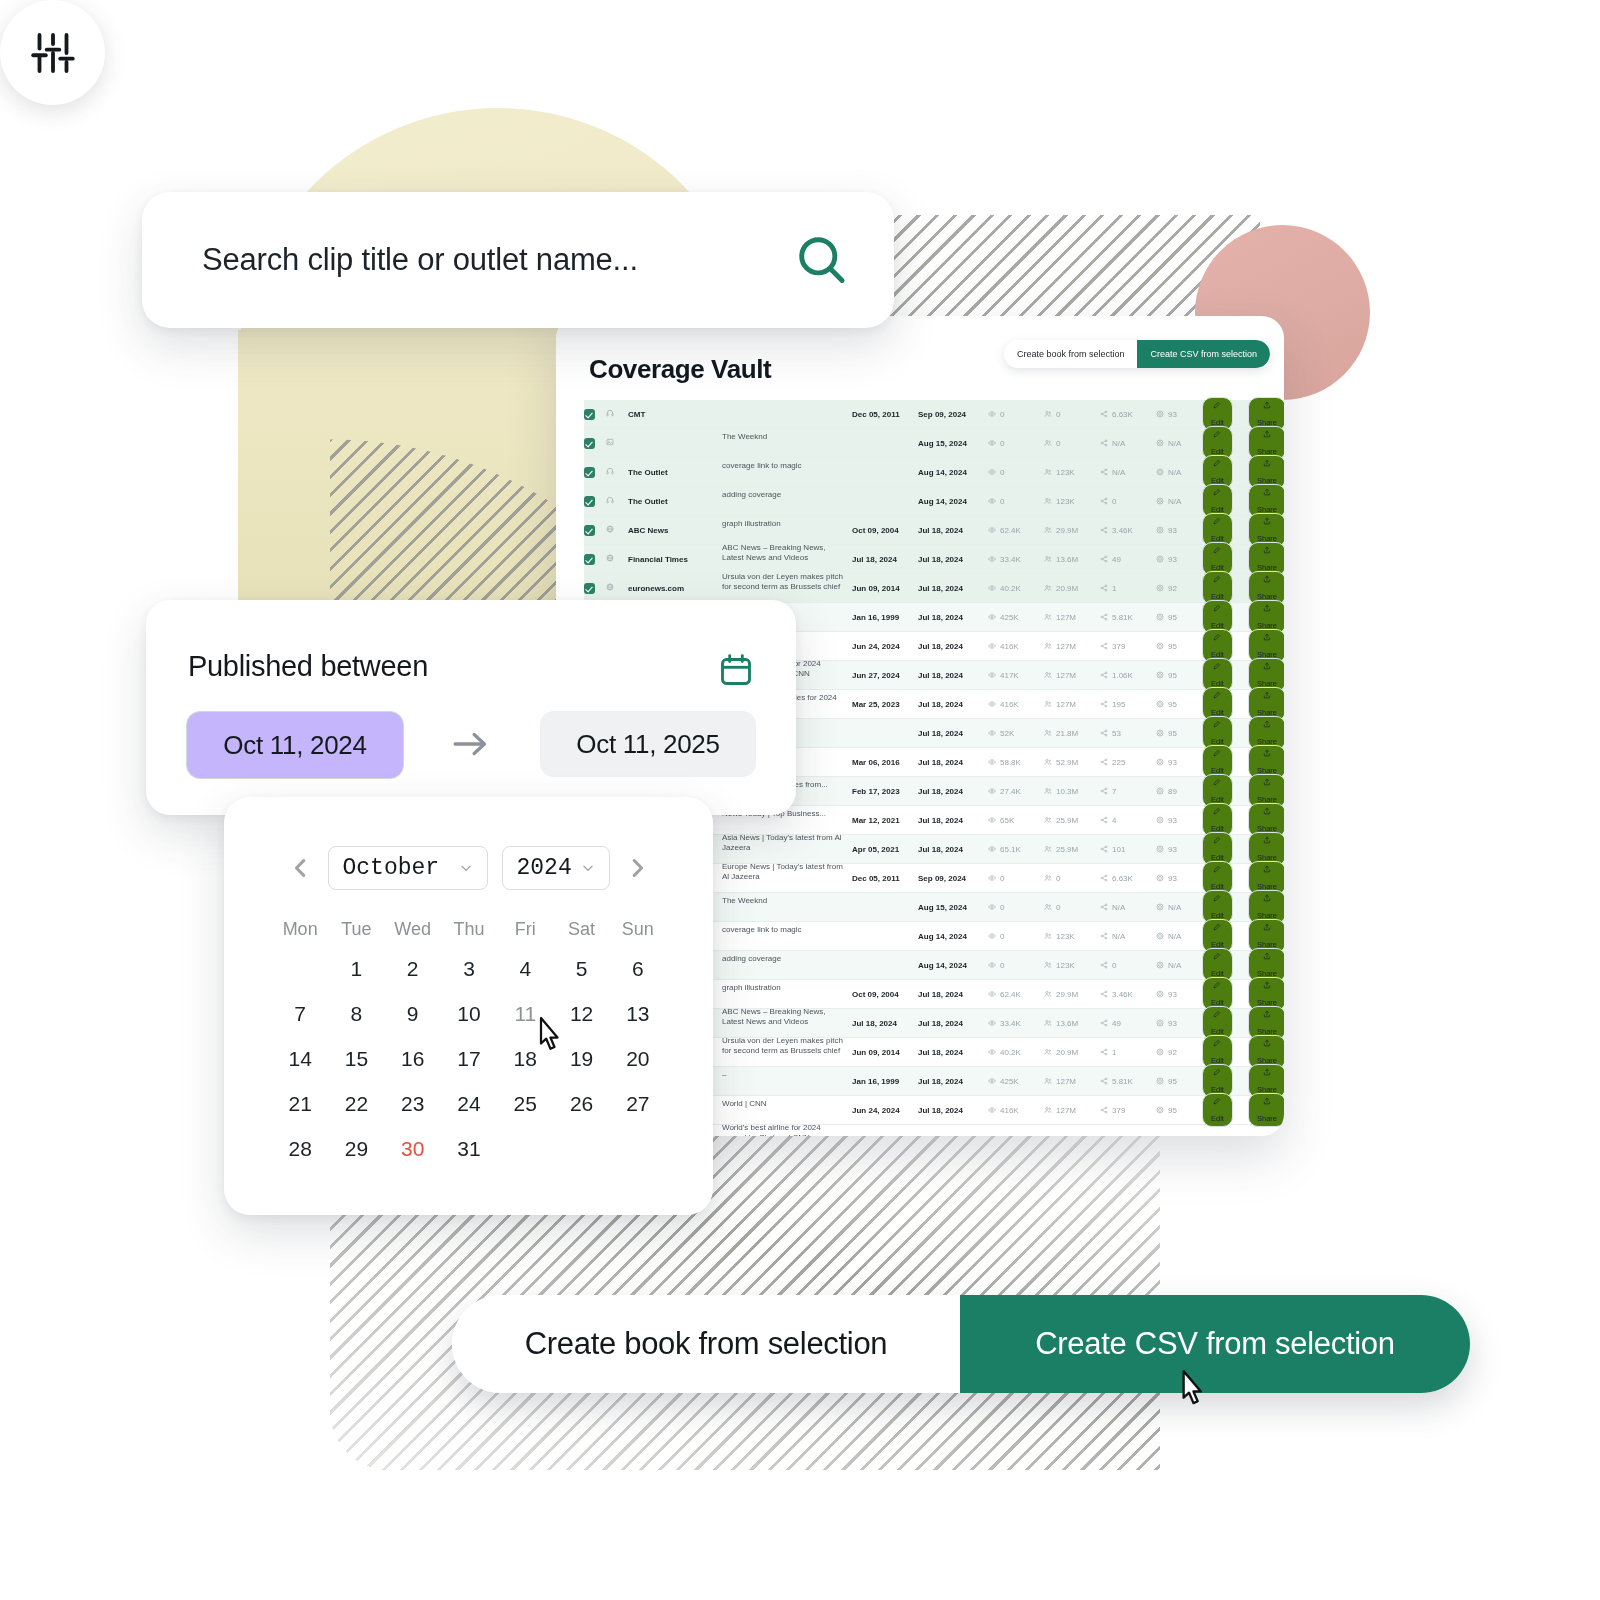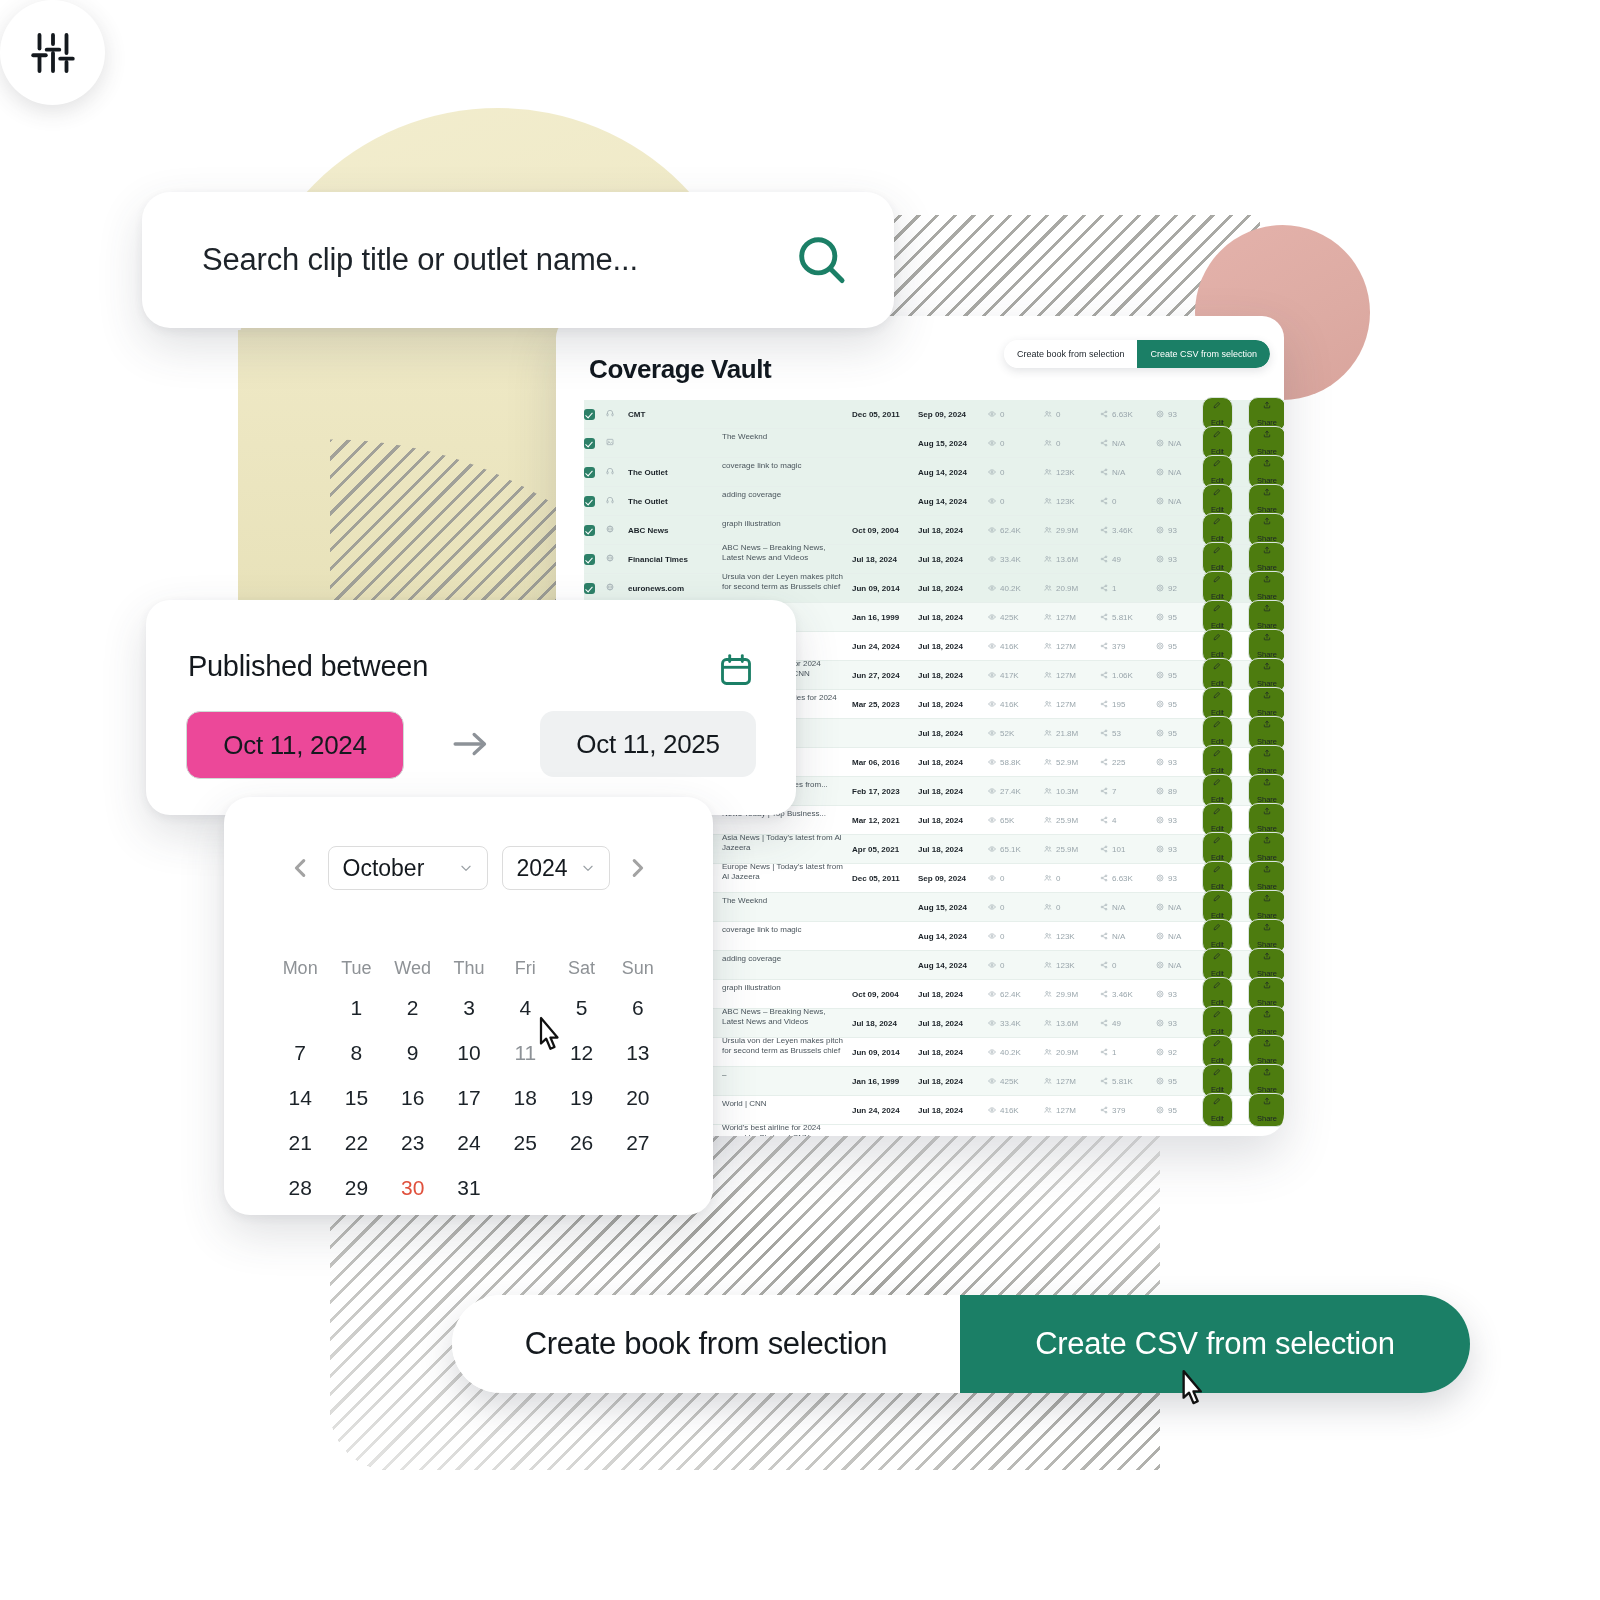--- a/index.html
+++ b/index.html
@@ -96,38 +96,38 @@
     border:solid #fff;border-width:0 1.6px 1.6px 0;transform:rotate(42deg);}
   .pill{display:inline-flex;align-items:center;gap:9px;border:1px solid #d9e4df;
     border-radius:10px;padding:3px 8px;background:#4d7c0f;font-size:7.5px;color:#1b2228;flex-direction:column;}
   .mini-ico{width:8px;height:8px;flex:0 0 8px;}
 
   
   #pub-card{left:146px;top:600px;width:650px;height:215px;border-radius:24px;}
   #pub-title{position:absolute;left:42px;top:50px;font-size:29px;font-weight:normal;color:#14191e;letter-spacing:-.3px;}
   #pub-cal-icon{position:absolute;right:42px;top:52px;width:36px;height:36px;}
   #date-from{position:absolute;left:186px;top:711px;width:216px;height:66px;border-radius:14px;
-    background:#ec4899;border:1.5px solid #cfdcd6;display:flex;align-items:center;justify-content:center;
+    background:#c4b5fd;border:1.5px solid #cfdcd6;display:flex;align-items:center;justify-content:center;
     font-size:26px;color:#14191e;letter-spacing:-.3px;}
   #date-arrow{position:absolute;left:452px;top:727px;width:38px;height:34px;}
   #date-to{position:absolute;left:540px;top:711px;width:216px;height:66px;border-radius:14px;
     background:#eff1f2;display:flex;align-items:center;justify-content:center;
     font-size:26px;color:#14191e;letter-spacing:-.3px;text-align:right;}
 
   
   #cal-card{left:224px;top:797px;width:489px;height:418px;border-radius:26px;}
   #cal-head{position:absolute;left:0;right:0;top:48px;height:46px;display:flex;align-items:center;
     justify-content:center;gap:14px;}
   .cal-nav{width:26px;height:26px;display:flex;align-items:center;justify-content:center;color:#9b9b9b;}
   .cal-sel{border:1px solid #dcdcdc;border-radius:8px;height:44px;display:flex;align-items:center;
-    padding:0 14px;gap:2px;font-size:23px;color:#14191e;box-sizing:border-box;}
+    padding:0 14px;gap:2px;font-size:23px;color:#14191e;box-sizing:border-box;font-family:Liberation Mono, monospace;}
   #cal-month{width:160px;justify-content:space-between;}
   #cal-year{width:108px;justify-content:space-between;}
   #cal-grid{position:absolute;left:48px;top:116px;width:394px;}
-  #cal-dow{display:grid;grid-template-columns:repeat(7,1fr);margin-top:39px;}
+  #cal-dow{display:grid;grid-template-columns:repeat(7,1fr);}
   #cal-dow div{text-align:center;font-size:18px;color:#8e9296;padding:6px 0;}
   #cal-days{display:grid;grid-template-columns:repeat(7,1fr);}
   .day{height:45px;display:flex;align-items:center;justify-content:center;font-size:21px;color:#1b2228;}
   .day.empty{color:transparent;}
   .day.today{color:#e0503c;}
   .day.hover{position:relative;color:#8d9297;}
   .day.hover:before{content:"";position:absolute;width:42px;height:42px;border-radius:50%;
     background:#ebebeb;z-index:-1;}
   #cursor-cal{position:absolute;left:532px;top:1015px;width:36px;height:48px;}
 

